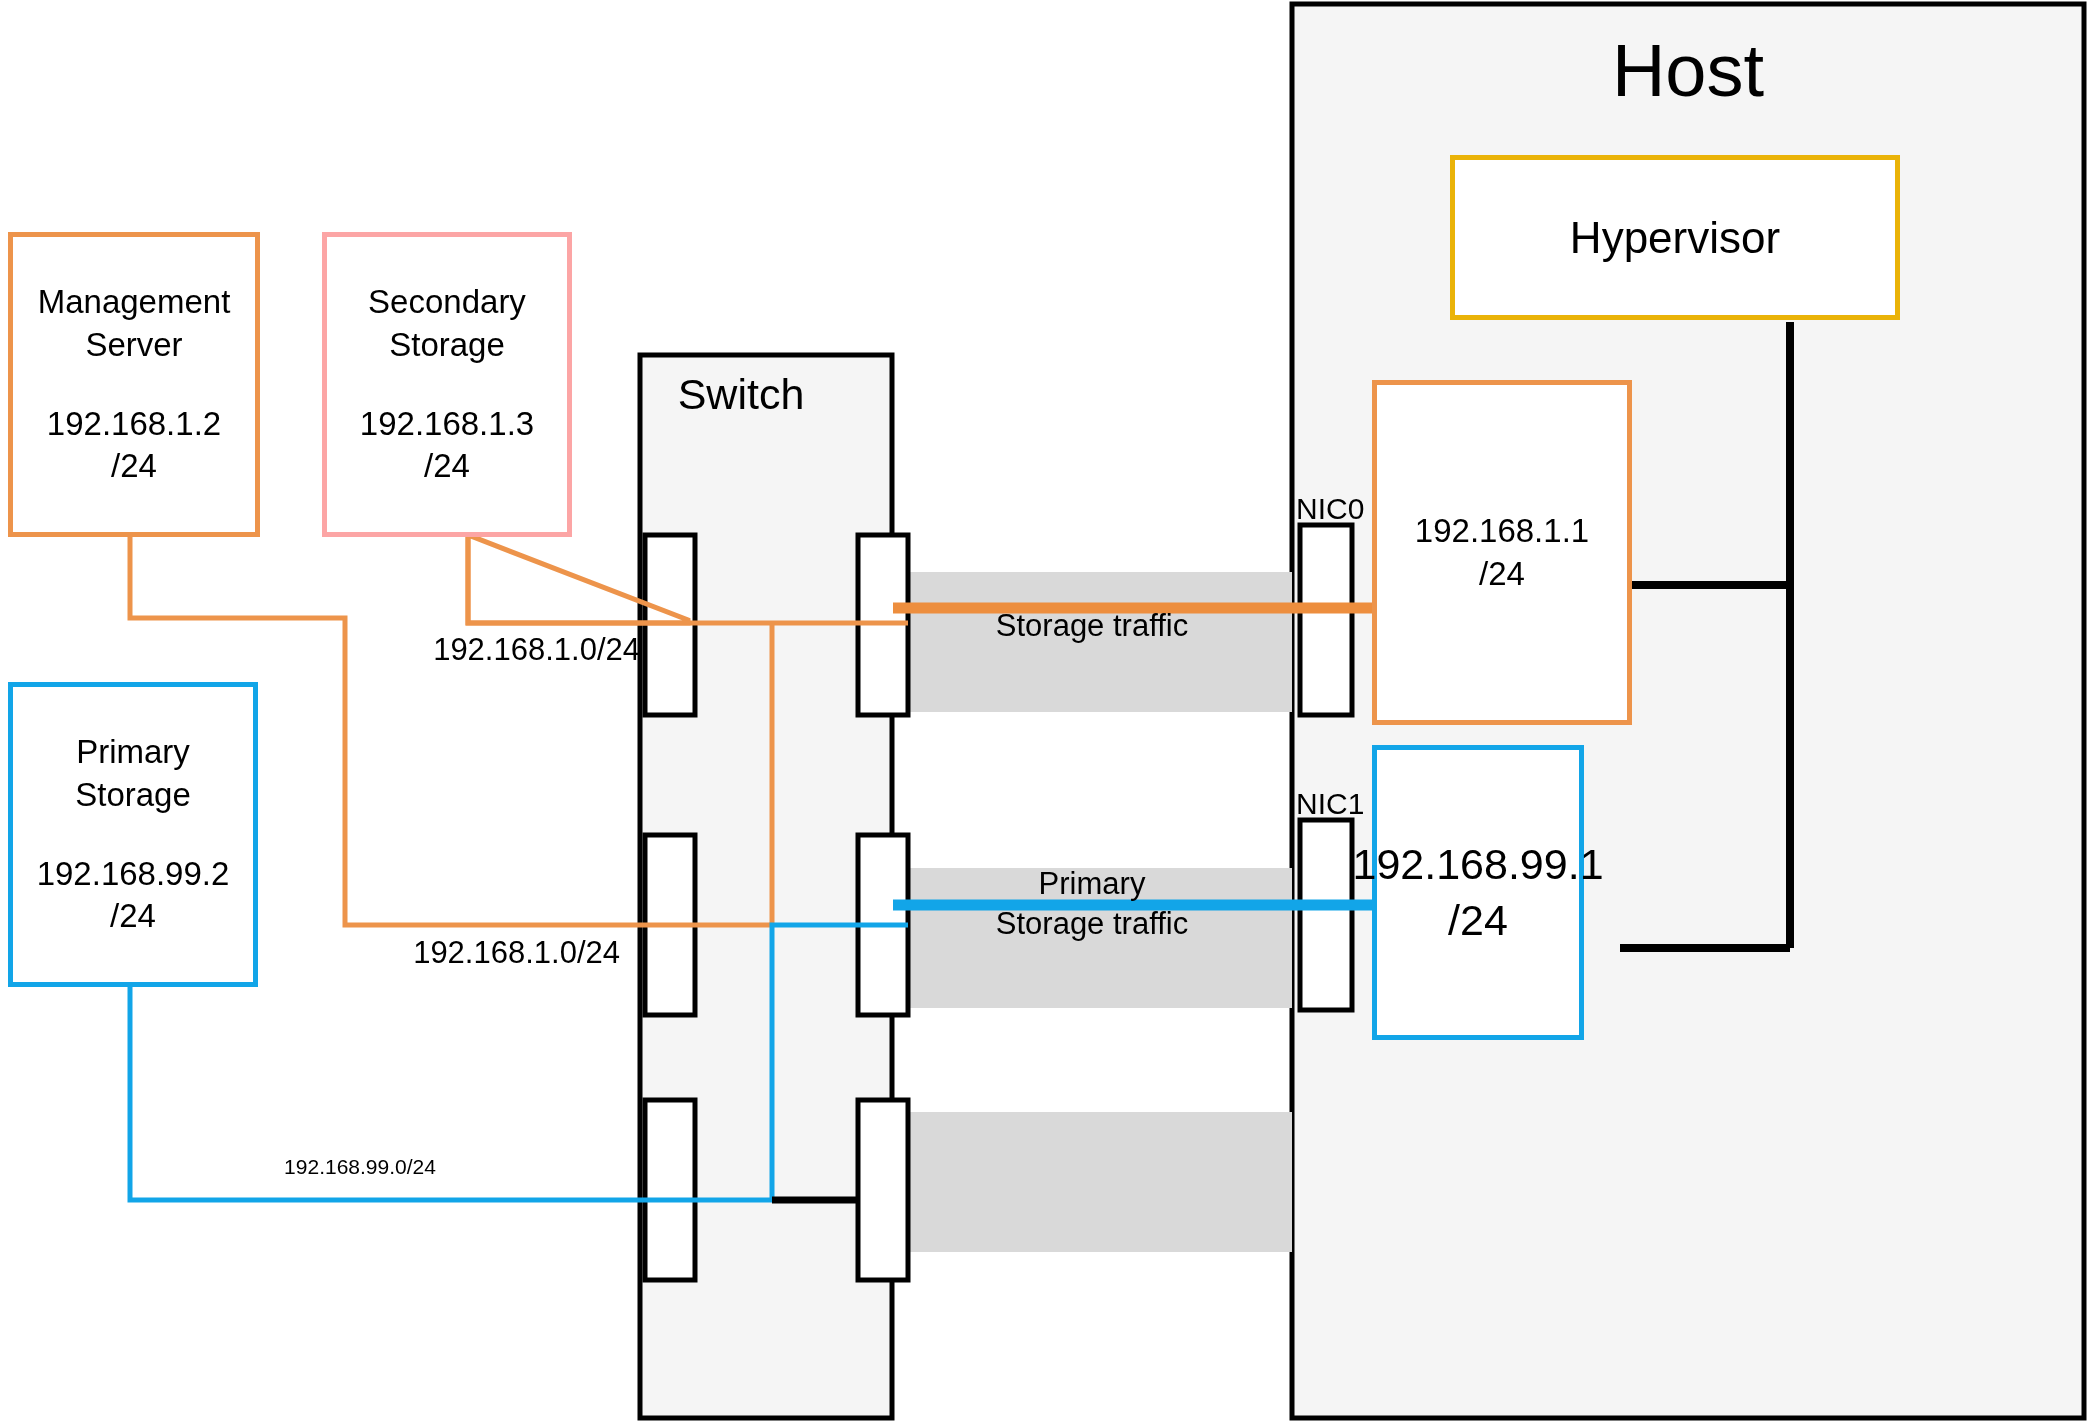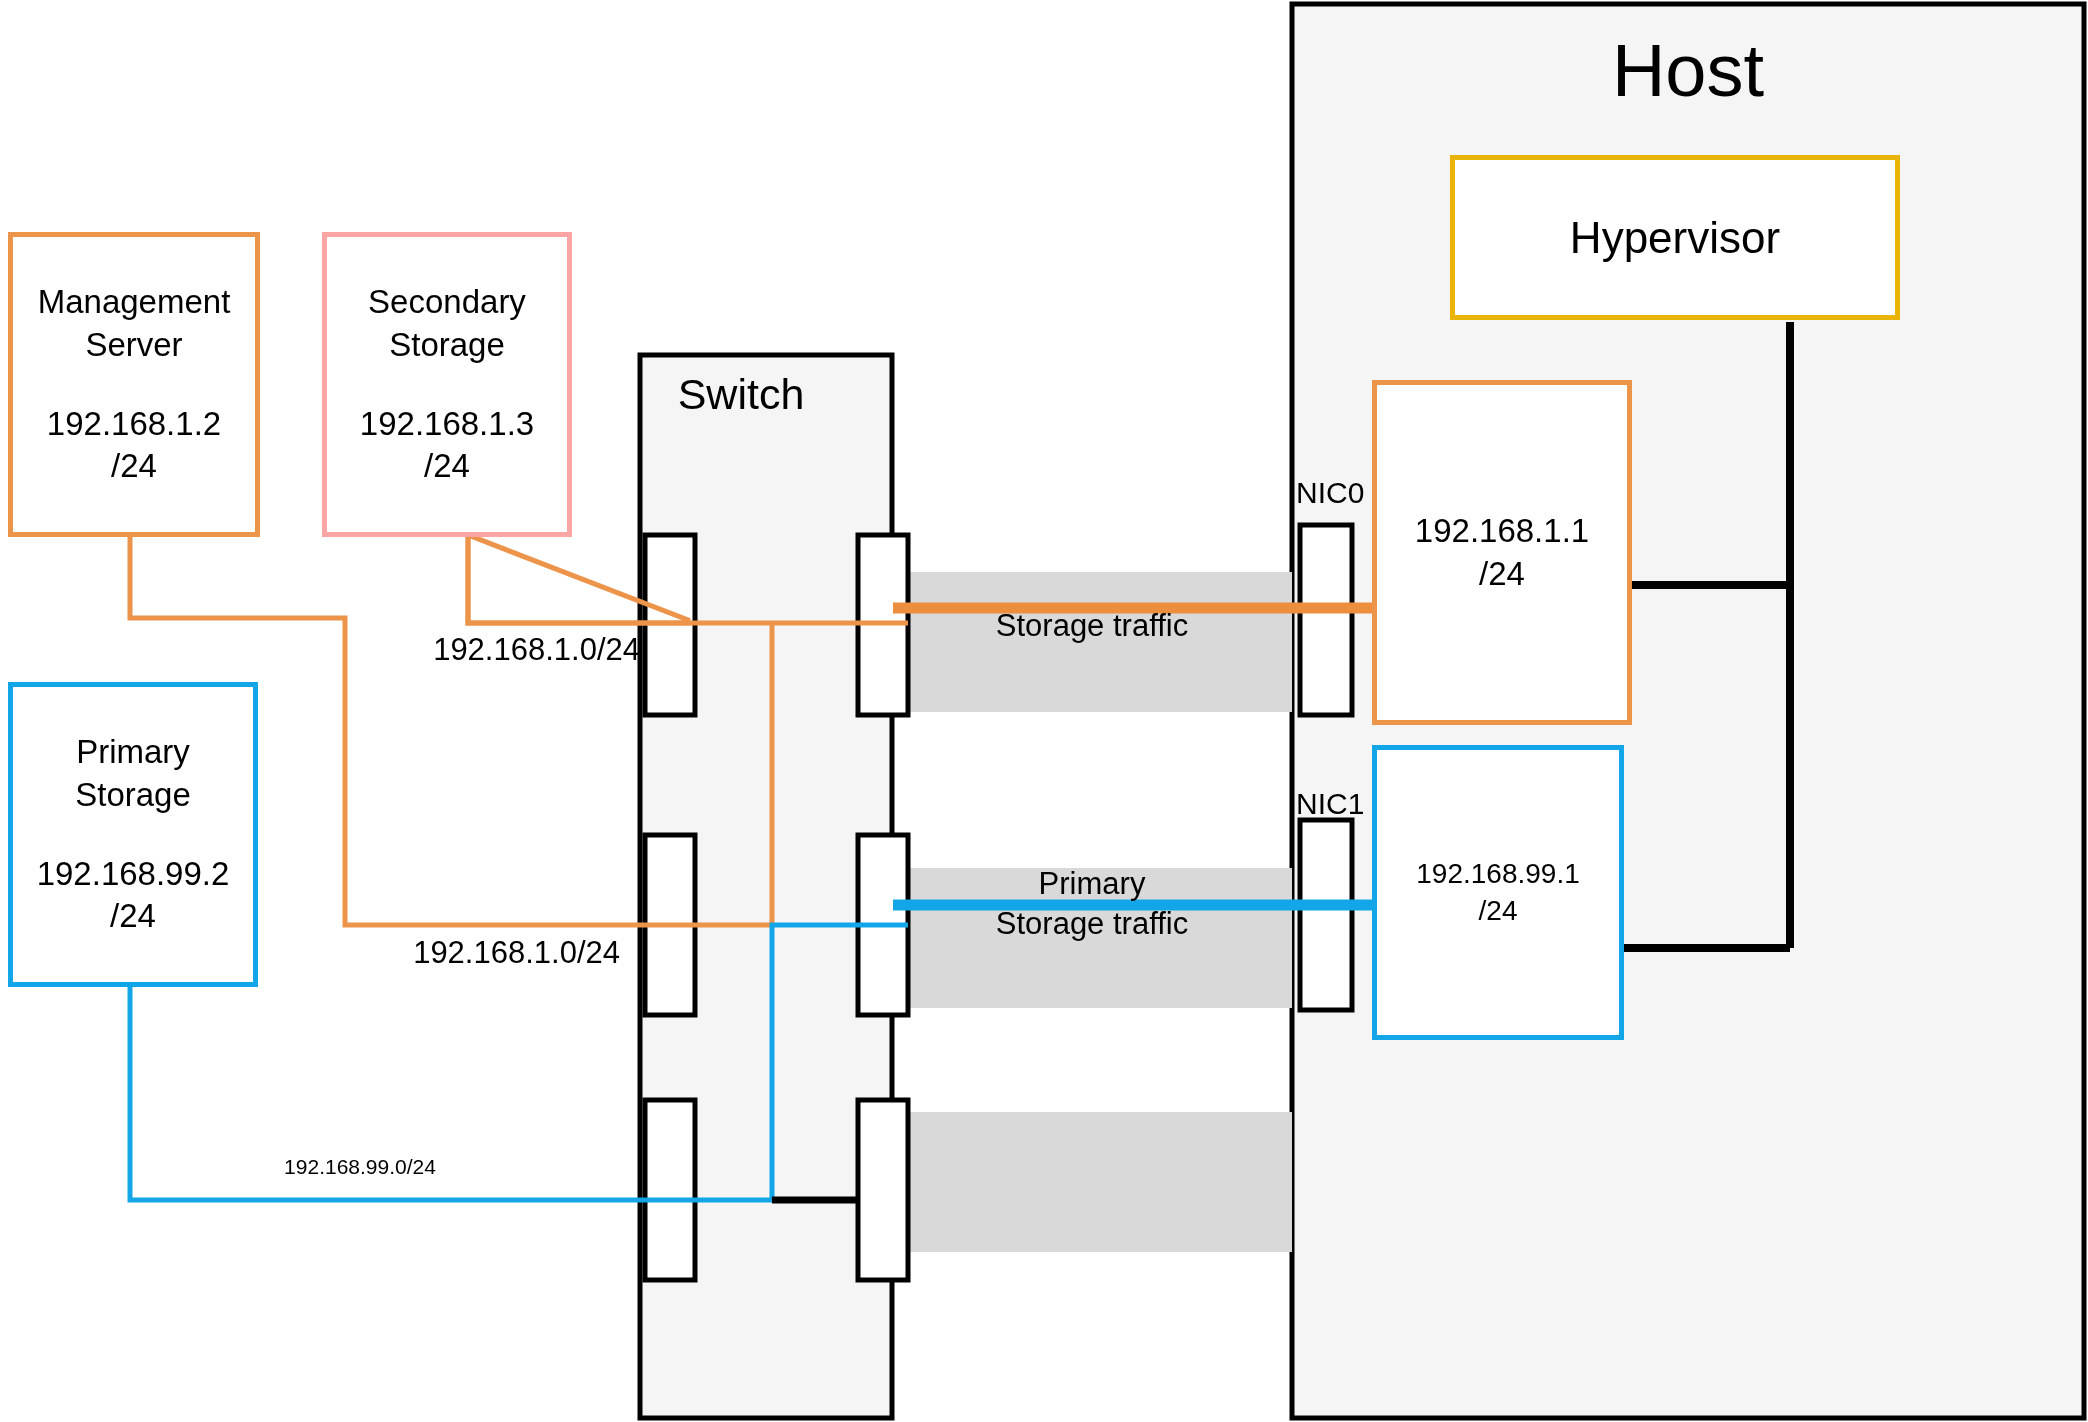--- a/index.html
+++ b/index.html
@@ -127,26 +127,26 @@
 
   <div class="node-box" style="left:1450px; top:155px; width:450px; height:165px; border:5px solid #eab308; font-size:44px; color:#000;">
     <span class="line">Hypervisor</span>
   </div>
 
   <div class="node-box" style="left:1372px; top:380px; width:260px; height:345px; border:5px solid #ED944B; font-size:33px; color:#000;">
     <span class="line">192.168.1.1</span>
     <span class="line">/24</span>
   </div>
 
-  <div class="node-box" style="left:1372px; top:745px; width:252px; height:295px; border:5px solid #12A5E8; font-size:28px; color:#000;">
+  <div class="node-box" style="left:1372px; top:745px; width:212px; height:295px; border:5px solid #12A5E8; font-size:43px; color:#000;">
     <span class="line">192.168.99.1</span>
     <span class="line">/24</span>
   </div>
 
-  <div class="txt-lbl" style="left:1296px; top:476px; width:110px; font-size:30px; text-align:left;">NIC0</div>
+  <div class="txt-lbl" style="left:1296px; top:492px; width:110px; font-size:30px; text-align:left;">NIC0</div>
 
   <div class="txt-lbl" style="left:1296px; top:787px; width:110px; font-size:30px; text-align:left;">NIC1</div>
 
   <div class="txt-lbl" style="left:892px; top:608px; width:400px; font-size:31px;">Storage traffic</div>
 
   <div class="txt-lbl" style="left:892px; top:866px; width:400px; font-size:31px;">Primary</div>
   <div class="txt-lbl" style="left:892px; top:906px; width:400px; font-size:31px;">Storage traffic</div>
 
   <div class="txt-lbl" style="left:300px; top:632px; width:340px; font-size:31px; text-align:right;">192.168.1.0/24</div>
 

